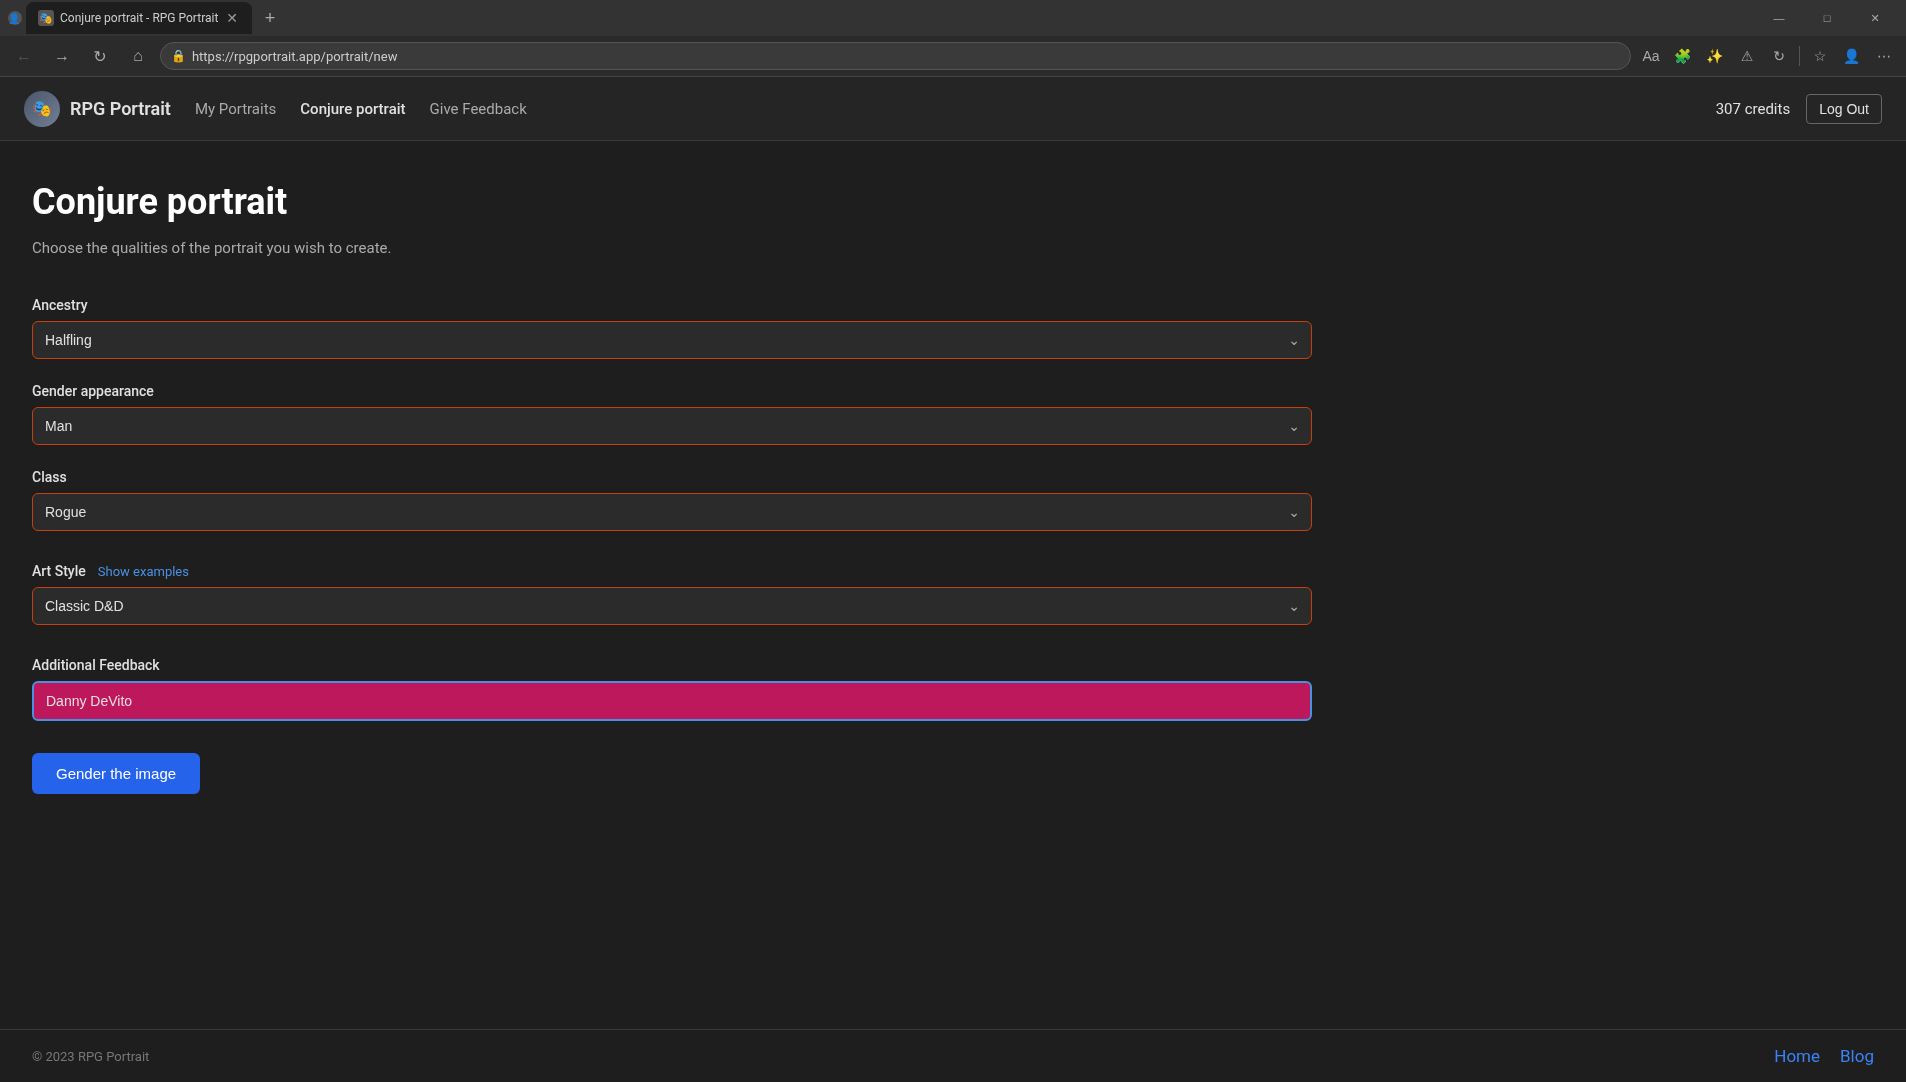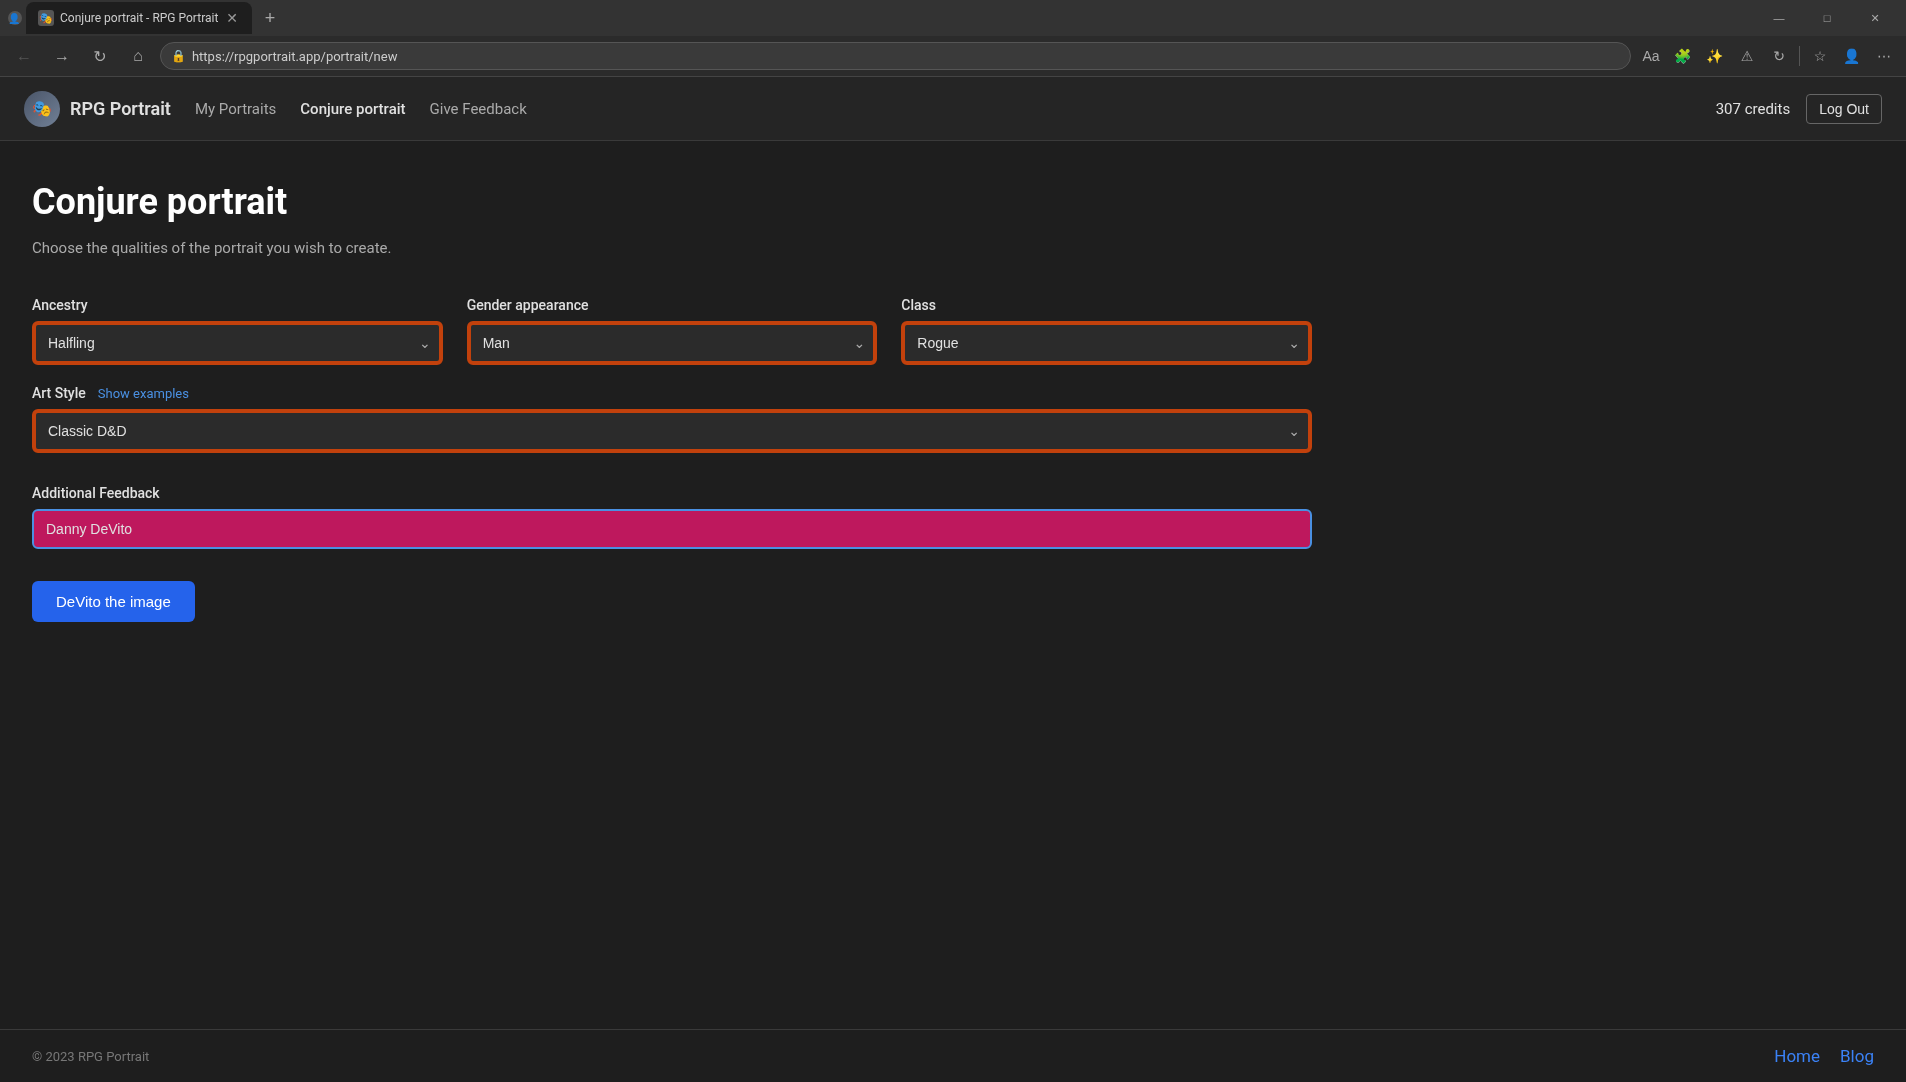--- a/index.html
+++ b/index.html
@@ -282,41 +282,41 @@
     }
 
     .page-subtitle {
       font-size: 15px;
       color: #aaa;
       margin-bottom: 40px;
     }
 
     .form-grid {
       display: grid;
-      grid-template-columns: 1fr 1fr 1fr;
+      grid-template-columns: 1fr;
       gap: 24px;
-      margin-bottom: 20px;
+      margin-bottom: 32px;
       max-width: 1280px;
     }
 
     .form-group {
       display: flex;
       flex-direction: column;
       gap: 8px;
     }
 
     .form-label {
       font-size: 14px;
       color: #e0e0e0;
       font-weight: 500;
     }
 
     .form-select {
       background: #2b2b2b;
-      border: 4px solid #c2410c;
+      border: 1px solid #c2410c;
       color: #e0e0e0;
       padding: 10px 36px 10px 12px;
       border-radius: 6px;
       font-size: 14px;
       cursor: pointer;
       appearance: none;
       -webkit-appearance: none;
       position: relative;
       width: 100%;
     }
@@ -552,21 +552,21 @@
 
   
   <div class="additional-details-section">
     <div class="form-group">
       <label class="form-label">Additional Feedback</label>
       <input type="text" class="form-input" value="Danny DeVito" placeholder="e.g. red hair, scar on cheek, stern expression" style="">
     </div>
   </div>
 
   
-  <button class="conjure-btn">DeVito the image</button>
+  <button class="conjure-btn">Gender the image</button>
 </main>
 
 <footer class="footer">
   <span class="footer-copyright">© 2023 RPG Portrait</span>
   <div class="footer-links">
     <a class="footer-link">Home</a>
     <a class="footer-link">Blog</a>
   </div>
 </footer>
 

